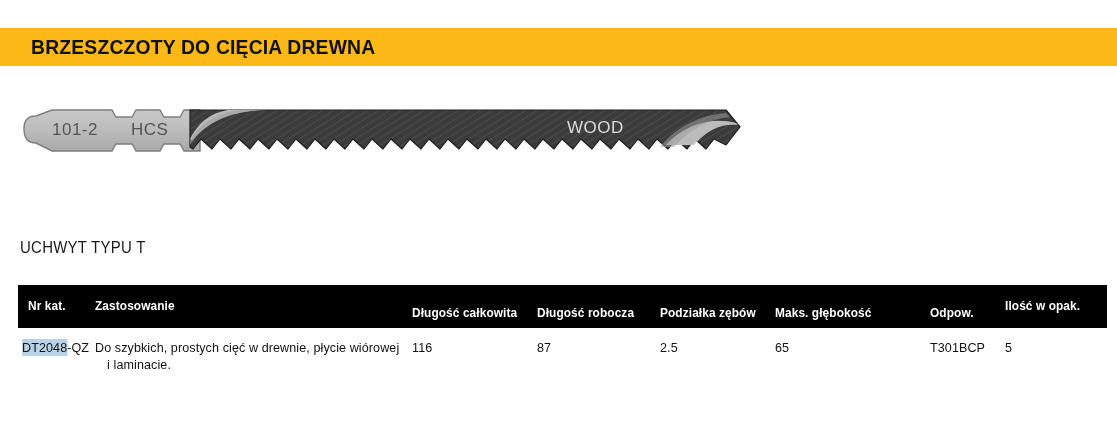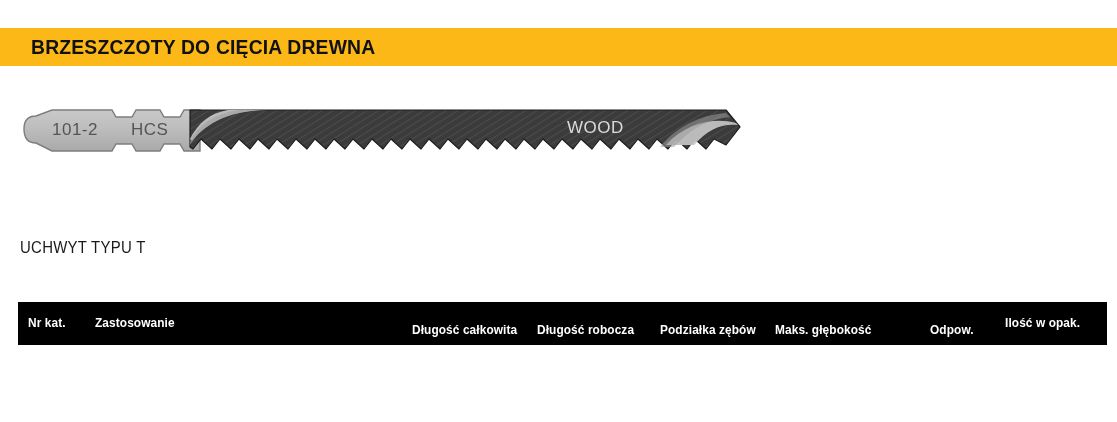--- a/index.html
+++ b/index.html
@@ -67,21 +67,21 @@
     letter-spacing: 0.3px;
     transform: scaleX(0.88);
     transform-origin: left center;
     white-space: nowrap;
   }
 
   
   .table {
     position: absolute;
     left: 18px;
-    top: 302px;
+    top: 285px;
     width: 1089px;
   }
   .thead {
     position: relative;
     background: #000000;
     height: 43px;
   }
   .th {
     position: absolute;
     color: #ffffff;
@@ -217,13 +217,33 @@
     </div>
 
     <div class="th dual" style="left:912px;">
       <span>Odpow.</span><br>
       <span style="display:inline-block;margin-top:8px;">Bosch</span>
     </div>
 
     <div class="th single" style="left:987px;">Ilość w opak.</div>
   </div>
 
+  <div class="tbody">
+    <div class="td catnum" style="left:4px;"><span class="hl">DT2048</span><span>-QZ</span></div>
+
+    <div class="td desc" style="left:77px;">
+      <span>Do szybkich, prostych cięć w drewnie, płycie wiórowej</span>
+      <span class="l2">i laminacie.</span>
+    </div>
+
+    <div class="td" style="left:394px;">116</div>
+
+    <div class="td" style="left:519px;">87</div>
+
+    <div class="td" style="left:642px;">2.5</div>
+
+    <div class="td" style="left:757px;">65</div>
+
+    <div class="td" style="left:912px;">T301BCP</div>
+
+    <div class="td" style="left:987px;">5</div>
+  </div>
 </div>
 
 </body></html>

